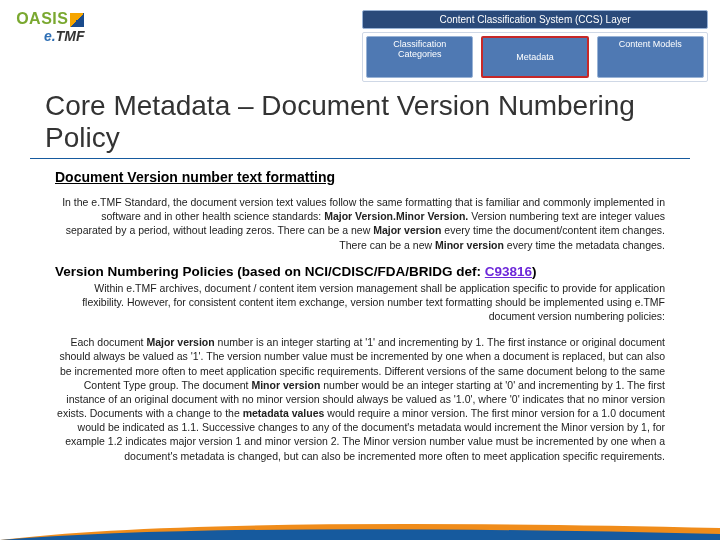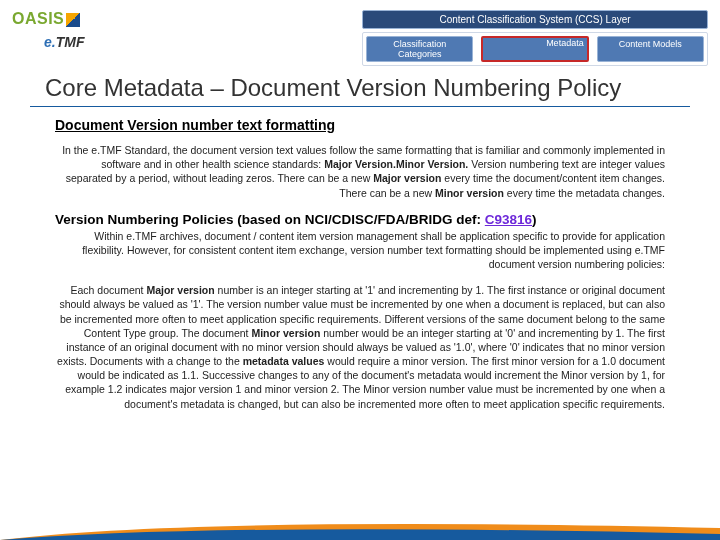--- a/index.html
+++ b/index.html
@@ -1,30 +1,30 @@
 <!DOCTYPE html>
 <html><head>
 <meta charset="utf-8">
 <style>
   * { margin: 0; padding: 0; box-sizing: border-box; }
   body { width: 720px; height: 540px; font-family: Arial, sans-serif; background: #fff; position: relative; overflow: hidden; }
   .header { display: flex; justify-content: space-between; align-items: flex-start; padding: 10px 12px 0 12px; }
-  .logos { display: flex; flex-direction: column; gap: 6px; }
+  .logos { display: flex; flex-direction: column; gap: 0; align-items: flex-end; }
   .oasis-logo { font-weight: bold; font-size: 16px; letter-spacing: 0.5px; }
   .oasis-green { color: #7aa830; }
   .oasis-icon { display: inline-block; width: 14px; height: 14px; background: linear-gradient(135deg, #f6a500 50%, #1a4b8c 50%); vertical-align: middle; margin-left: 2px; }
   .etmf-logo { font-size: 14px; font-weight: bold; font-style: italic; margin-left: 32px; }
   .etmf-e { color: #2e6fb5; }
   .etmf-tmf { color: #333; }
   .ccs-diagram { width: 346px; }
   .ccs-layer { background: #2a4a7a; color: #fff; font-size: 10px; padding: 3px 6px; border: 1px solid #99b3d6; border-radius: 2px; text-align: center; margin-bottom: 3px; }
   .ccs-row { display: flex; gap: 8px; border: 1px solid #cfd8e6; padding: 3px; border-radius: 2px; }
   .ccs-box { flex: 1; background: #4f79b3; color: #fff; font-size: 9px; padding: 2px 4px; text-align: center; border: 1px solid #99b3d6; border-radius: 2px; }
-  .ccs-box.highlight { border: 2px solid #c62828; padding: 0 3px; text-align: right; }
-  .title { font-size: 24px; color: #333; padding: 8px 45px 4px 45px; font-weight: normal; }
+  .ccs-box.highlight { border: 2px solid #c62828; padding: 14px 3px; }
+  .title { font-size: 28px; color: #333; padding: 8px 45px 4px 45px; font-weight: normal; }
   .title-rule { height: 1px; background: #165a9e; margin: 0 30px 10px 30px; }
   .content { padding: 0 55px; }
   .subhead { font-size: 14px; font-weight: bold; text-decoration: underline; margin-bottom: 10px; }
   .para { font-size: 10.5px; line-height: 1.35; color: #222; margin-bottom: 12px; text-align: right; }
   .subhead2 { font-size: 13.5px; font-weight: bold; margin-bottom: 2px; }
   .link { color: #6d28d9; text-decoration: underline; }
   .footer-arc { position: absolute; bottom: 0; left: 0; width: 720px; height: 26px; overflow: hidden; }
   .footer-arc svg { display: block; }
   b { font-weight: bold; }
 </style>

